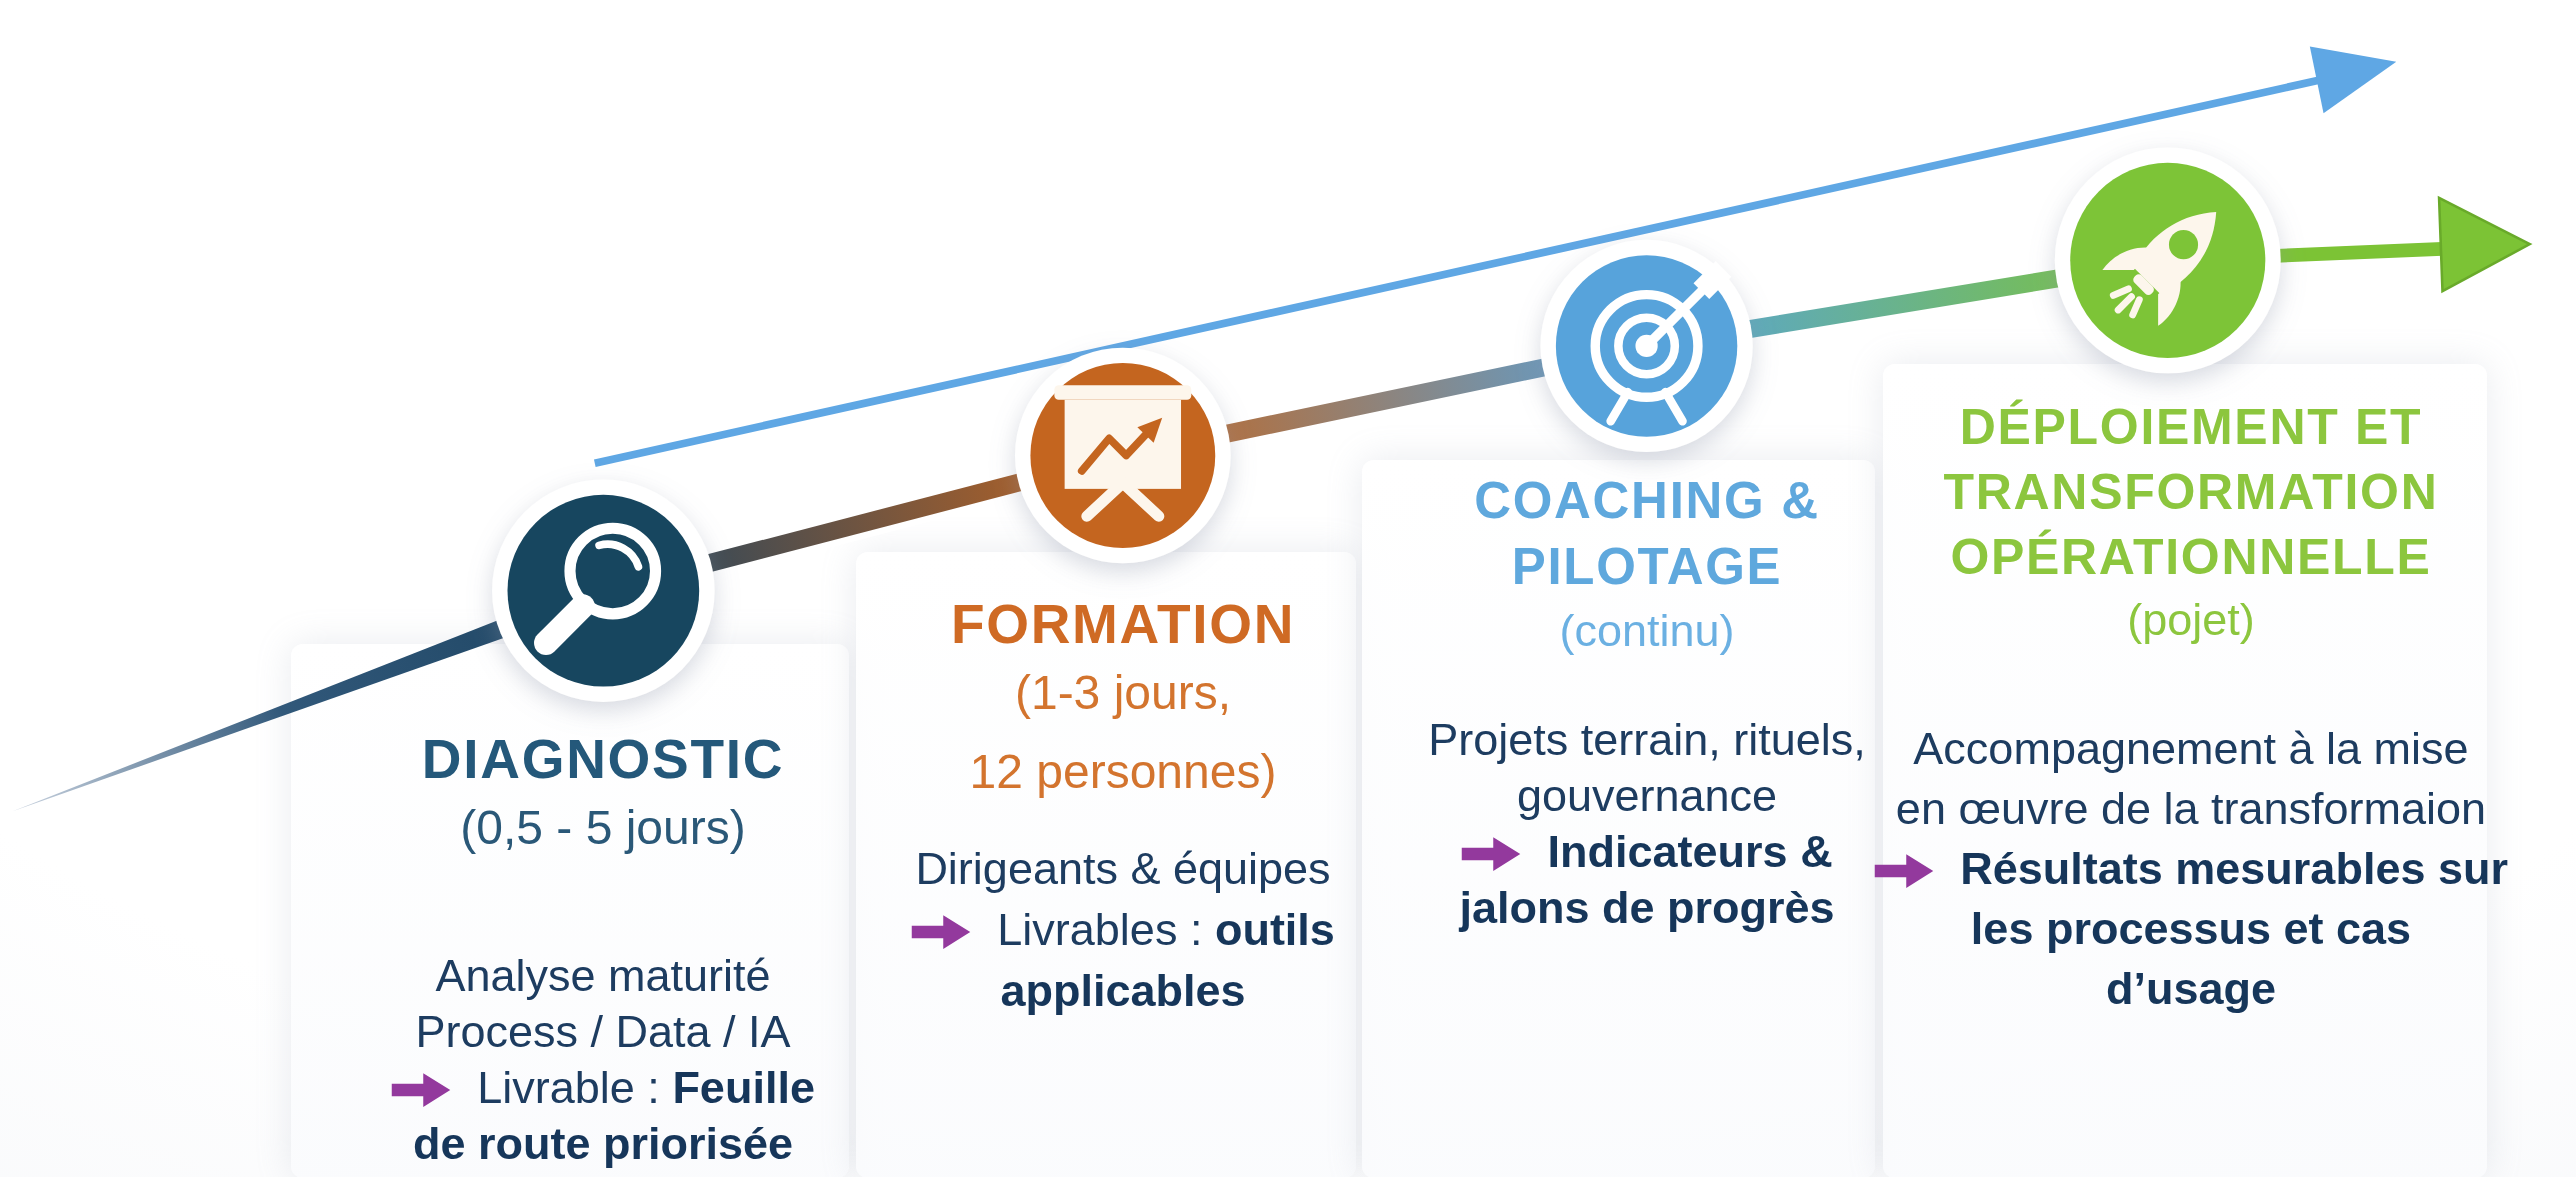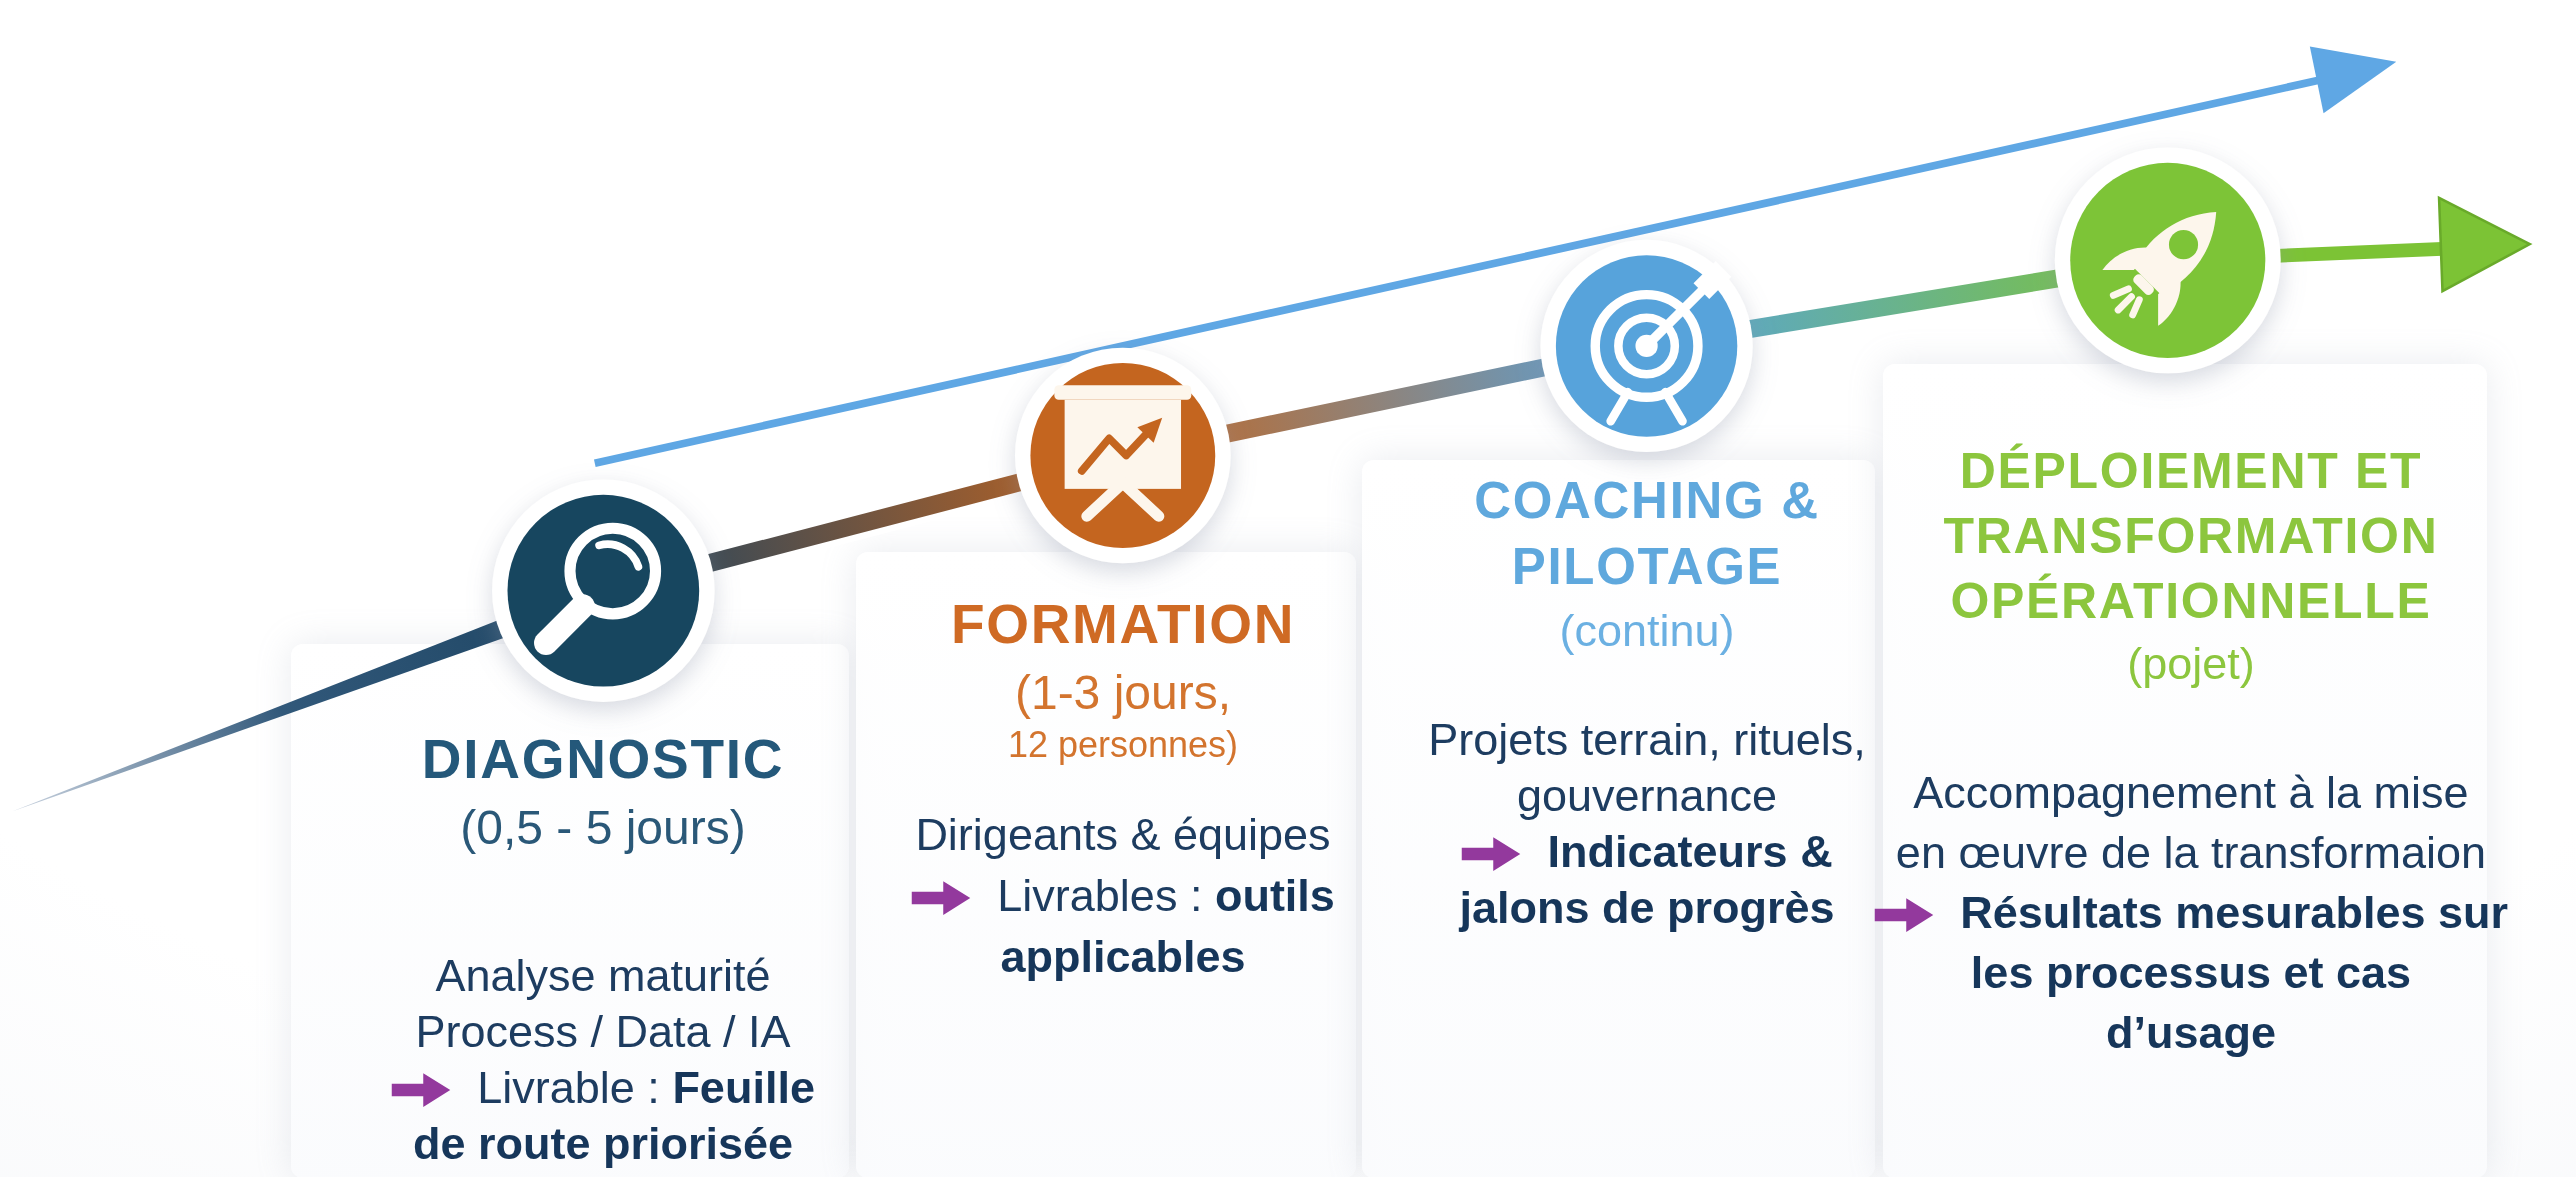--- a/index.html
+++ b/index.html
@@ -35,30 +35,30 @@
   .b{font-weight:700;color:#16365a;}
 
   .col1{left:312px;top:724px;width:582px;}
   .col1 .col-title{font-size:55px;}
   .col1 .col-subtitle{font-size:48px;}
   .col1 .col-body{margin-top:89px;}
 
   .col2{left:832px;top:589px;width:582px;}
   .col2 .col-title{font-size:55px;}
   .col2 .col-subtitle{font-size:48px;}
-  .col2 .col-subtitle2{font-size:36px;}
+  .col2 .col-subtitle2{font-size:48px;margin-top:20px;}
   .col2 .col-body{margin-top:39px;line-height:61px;}
 
   .col3{left:1356px;top:468px;width:582px;}
   .col3 .col-title{font-size:51px;}
   .col3 .col-subtitle{font-size:45px;}
   .col3 .col-body{margin-top:52px;}
 
   .col4{left:1857px;top:395px;width:668px;}
-  .col4 .col-title{font-size:50px;margin-top:44px;}
+  .col4 .col-title{font-size:50px;}
   .col4 .col-subtitle{font-size:45px;}
   .col4 .col-body{margin-top:70px;line-height:60px;}
 
   .parrow{height:36px;width:60px;vertical-align:-5.1px;margin-right:13.7px;}
 </style>
 </head>
 <body>
 
 <div id="canvas">
 

